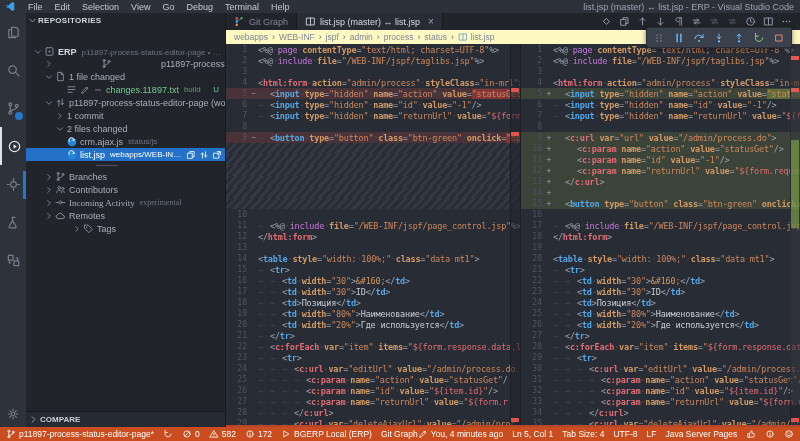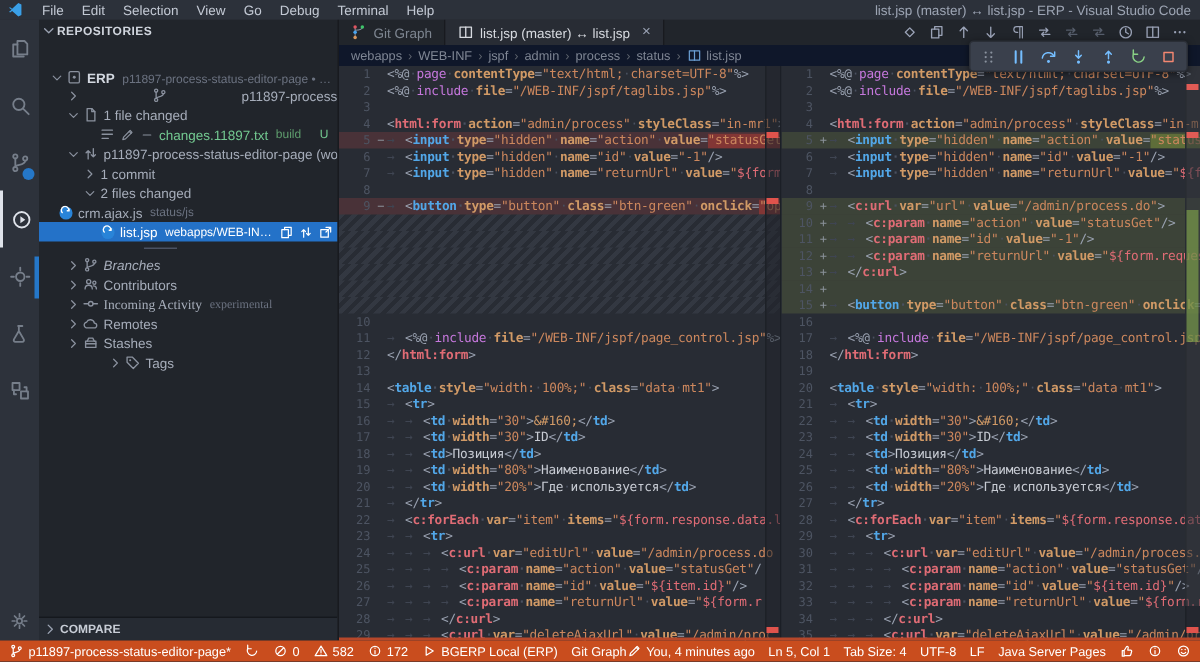--- a/index.html
+++ b/index.html
@@ -46,21 +46,21 @@
   
   .editor{flex:1;display:flex;flex-direction:column;min-width:0;position:relative;}
   .tabbar{height:17px;background:#21252b;display:flex;align-items:stretch;flex:none;}
   .tab{display:flex;align-items:center;gap:4px;padding:0 8px;color:#7d8590;border-right:1px solid #181a1f;}
   .tab.active{background:#282c34;color:#d7dae0;}
   .tab .tlabel{font-style:normal;}
   .tab.active .tlabel{}
   .tab .close{margin-left:4px;color:#9aa2b4;font-size:10px;line-height:1;}
   .ed-actions{margin-left:auto;display:flex;align-items:center;gap:7px;padding:0 8px;color:#9aa2b6;}
   .ed-actions .dim{color:#565d6b;}
-  .breadcrumb{height:14px;display:flex;align-items:center;padding-left:8px;color:#7f8694;font-size:8.5px;background:#0f172a;flex:none;white-space:nowrap;}
+  .breadcrumb{height:14px;display:flex;align-items:center;padding-left:8px;color:#7f8694;font-size:8.5px;background:#fef9c3;flex:none;white-space:nowrap;}
   .breadcrumb .sep{margin:0 4px;color:#60666f;}
   .breadcrumb .ic{margin-right:3px;color:#6b9fd4;}
   
   .diff{flex:1;display:flex;position:relative;min-height:0;background:#282c34;}
   .diff::after{content:"";position:absolute;left:0;right:0;bottom:0;height:2px;background:#b5472a;z-index:5;}
   .pane{position:relative;overflow:hidden;background:#282c34;}
   .pane.left{width:294px;flex:none;border-right:1px solid #1b1f26;}
   .pane.right{flex:1;min-width:0;}
   .cl{height:11px;display:flex;align-items:center;white-space:pre;}
   .cl .ln{flex:none;width:21px;text-align:right;padding-right:3px;color:#4d5462;font-size:8px;font-family:"DejaVu Sans Mono",monospace;}
@@ -309,21 +309,21 @@
         <div class="trow" style="padding-left: 28px;">
           <span class="chev">
             <span class="ic ">
               <svg viewBox="0 0 16 16" width="10" height="10" fill="none" stroke="currentColor" stroke-width="1.3" stroke-linecap="round" stroke-linejoin="round">
                 <path d="M4 6l4 4 4-4"></path>
               </svg>
             </span>
           </span>
           <span class="lbl">2 files changed</span>
         </div>
-        <div class="trow" style="">
+        <div class="trow" style="padding-left: 28px;">
           <span class="chev"></span>
           <span class="ticon">
             <span class="ic ">
               <svg viewBox="0 0 16 16" width="10" height="10">
                 <circle cx="8" cy="8" r="7" fill="#2984d8"></circle>
                 <path d="M11 5.4A4 4 0 104.4 8" fill="none" stroke="#fff" stroke-width="1.4"></path>
                 <path d="M11.2 3.2v2.4H8.8" fill="none" stroke="#fff" stroke-width="1.4"></path>
               </svg>
             </span>
           </span>
@@ -359,21 +359,21 @@
               <svg viewBox="0 0 16 16" width="10" height="10" fill="none" stroke="currentColor" stroke-width="1.3" stroke-linecap="round" stroke-linejoin="round">
                 <rect x="3" y="5" width="8" height="8"></rect>
                 <path d="M8.5 2.5h5v5M13 3L8.5 7.5"></path>
               </svg>
             </span>
           </span>
         </div>
         <div class="tdivider">
           <i></i>
         </div>
-        <div class="trow" style="padding-left: 17px; font-style: italic;">
+        <div class="trow" style="padding-left: 17px;">
           <span class="chev">
             <span class="ic ">
               <svg viewBox="0 0 16 16" width="10" height="10" fill="none" stroke="currentColor" stroke-width="1.3" stroke-linecap="round" stroke-linejoin="round">
                 <path d="M6 4l4 4-4 4"></path>
               </svg>
             </span>
           </span>
           <span class="ticon">
             <span class="ic ">
               <svg viewBox="0 0 16 16" width="11" height="11" fill="none" stroke="currentColor" stroke-width="1.3" stroke-linecap="round" stroke-linejoin="round">
@@ -434,38 +434,20 @@
             </span>
           </span>
           <span class="ticon">
             <span class="ic ">
               <svg viewBox="0 0 16 16" width="11" height="11" fill="none" stroke="currentColor" stroke-width="1.3" stroke-linecap="round" stroke-linejoin="round">
                 <path d="M5 12.5h6.5a2.3 2.3 0 000-4.6 4 4 0 00-7.6-.9A2.6 2.6 0 005 12.5z"></path>
               </svg>
             </span>
           </span>
           <span class="lbl">Remotes</span>
-        </div>
-        <div class="trow" style="padding-left: 17px;">
-          <span class="chev">
-            <span class="ic ">
-              <svg viewBox="0 0 16 16" width="10" height="10" fill="none" stroke="currentColor" stroke-width="1.3" stroke-linecap="round" stroke-linejoin="round">
-                <path d="M6 4l4 4-4 4"></path>
-              </svg>
-            </span>
-          </span>
-          <span class="ticon">
-            <span class="ic ">
-              <svg viewBox="0 0 16 16" width="11" height="11" fill="none" stroke="currentColor" stroke-width="1.3" stroke-linecap="round" stroke-linejoin="round">
-                <path d="M3 6.5h10v6H3z"></path>
-                <path d="M4.5 6.5L6 3.5h4l1.5 3M3 9h10"></path>
-              </svg>
-            </span>
-          </span>
-          <span class="lbl">Stashes</span>
         </div>
         <div class="trow" style="padding-left: 17px; margin-left: 28px;">
           <span class="chev">
             <span class="ic ">
               <svg viewBox="0 0 16 16" width="10" height="10" fill="none" stroke="currentColor" stroke-width="1.3" stroke-linecap="round" stroke-linejoin="round">
                 <path d="M6 4l4 4-4 4"></path>
               </svg>
             </span>
           </span>
           <span class="ticon">

